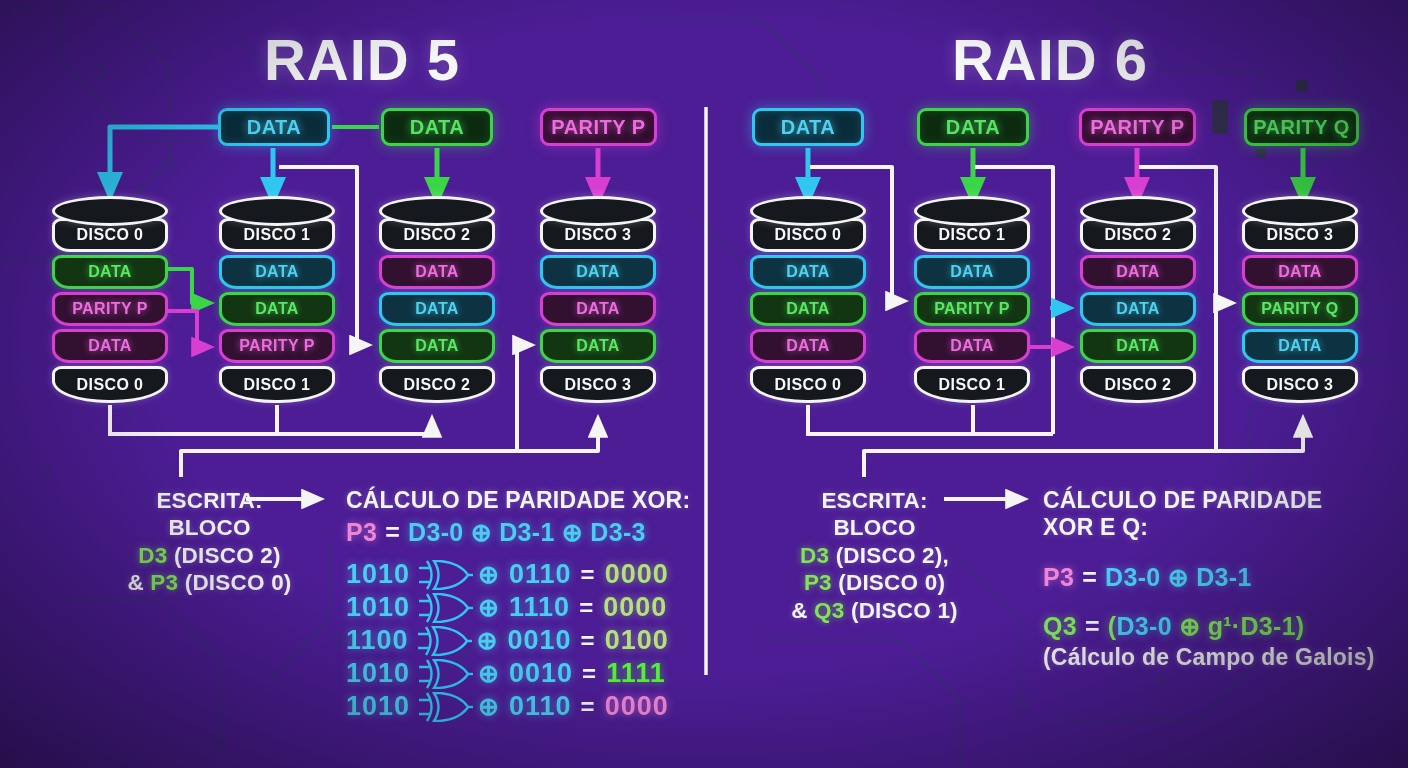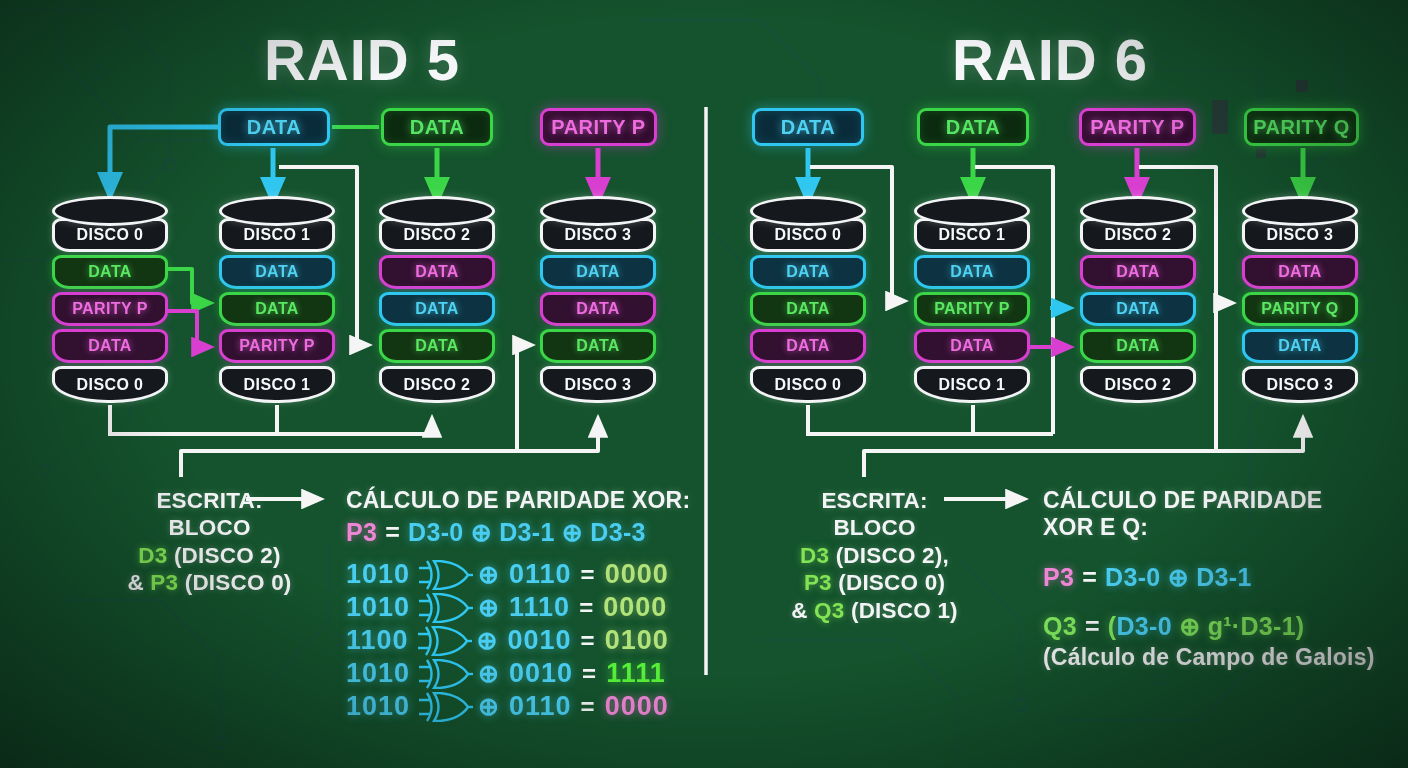--- a/index.html
+++ b/index.html
@@ -1,18 +1,18 @@
 <!DOCTYPE html>
 <html><head>
 <meta charset="utf-8">
 <style>
   html,body{margin:0;padding:0;background:#04080b;}
   .stage{
     position:relative;width:1408px;height:768px;overflow:hidden;
-    background:#14532d;
+    background:#4c1d95;
     font-family:"Liberation Sans",sans-serif;
     -webkit-font-smoothing:antialiased;
   }
   .vignette{position:absolute;inset:0;pointer-events:none;
     background:radial-gradient(ellipse at 50% 45%, rgba(10,20,24,0) 55%, rgba(0,0,0,.5) 100%);}
   svg{display:block}
   .abs{position:absolute}
 
   
   .big-title{position:absolute;width:400px;text-align:center;color:#f4f6f7;

